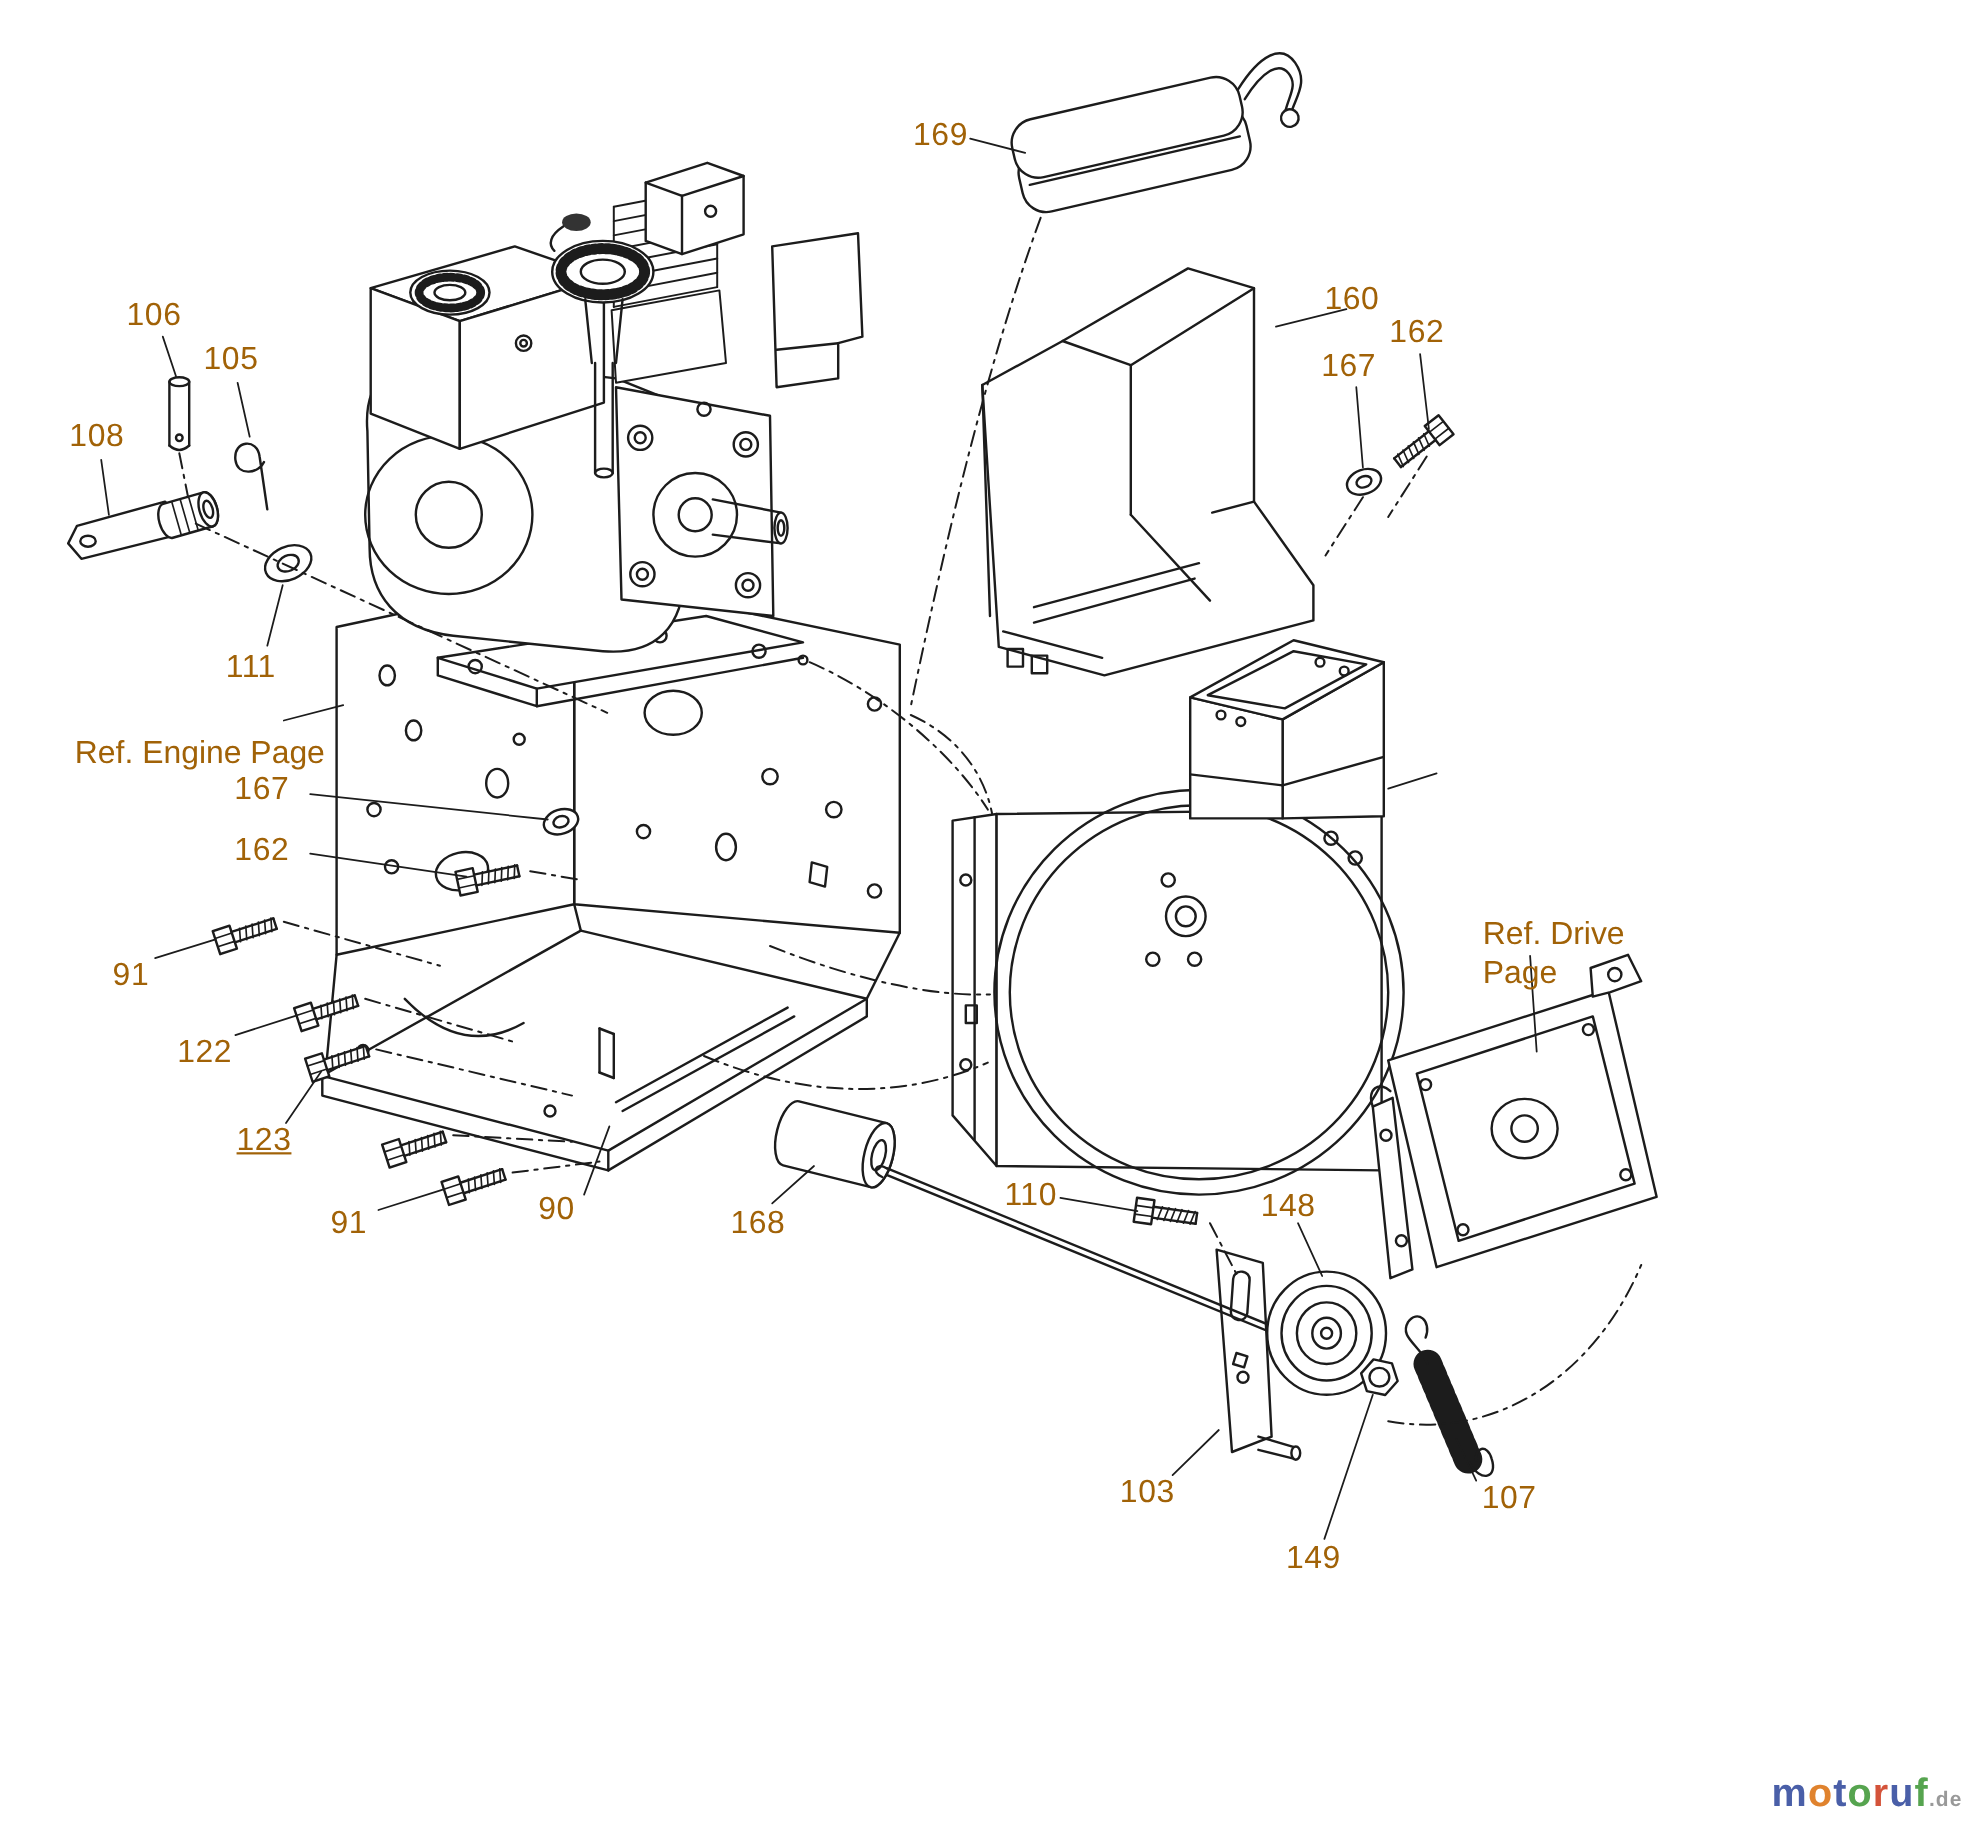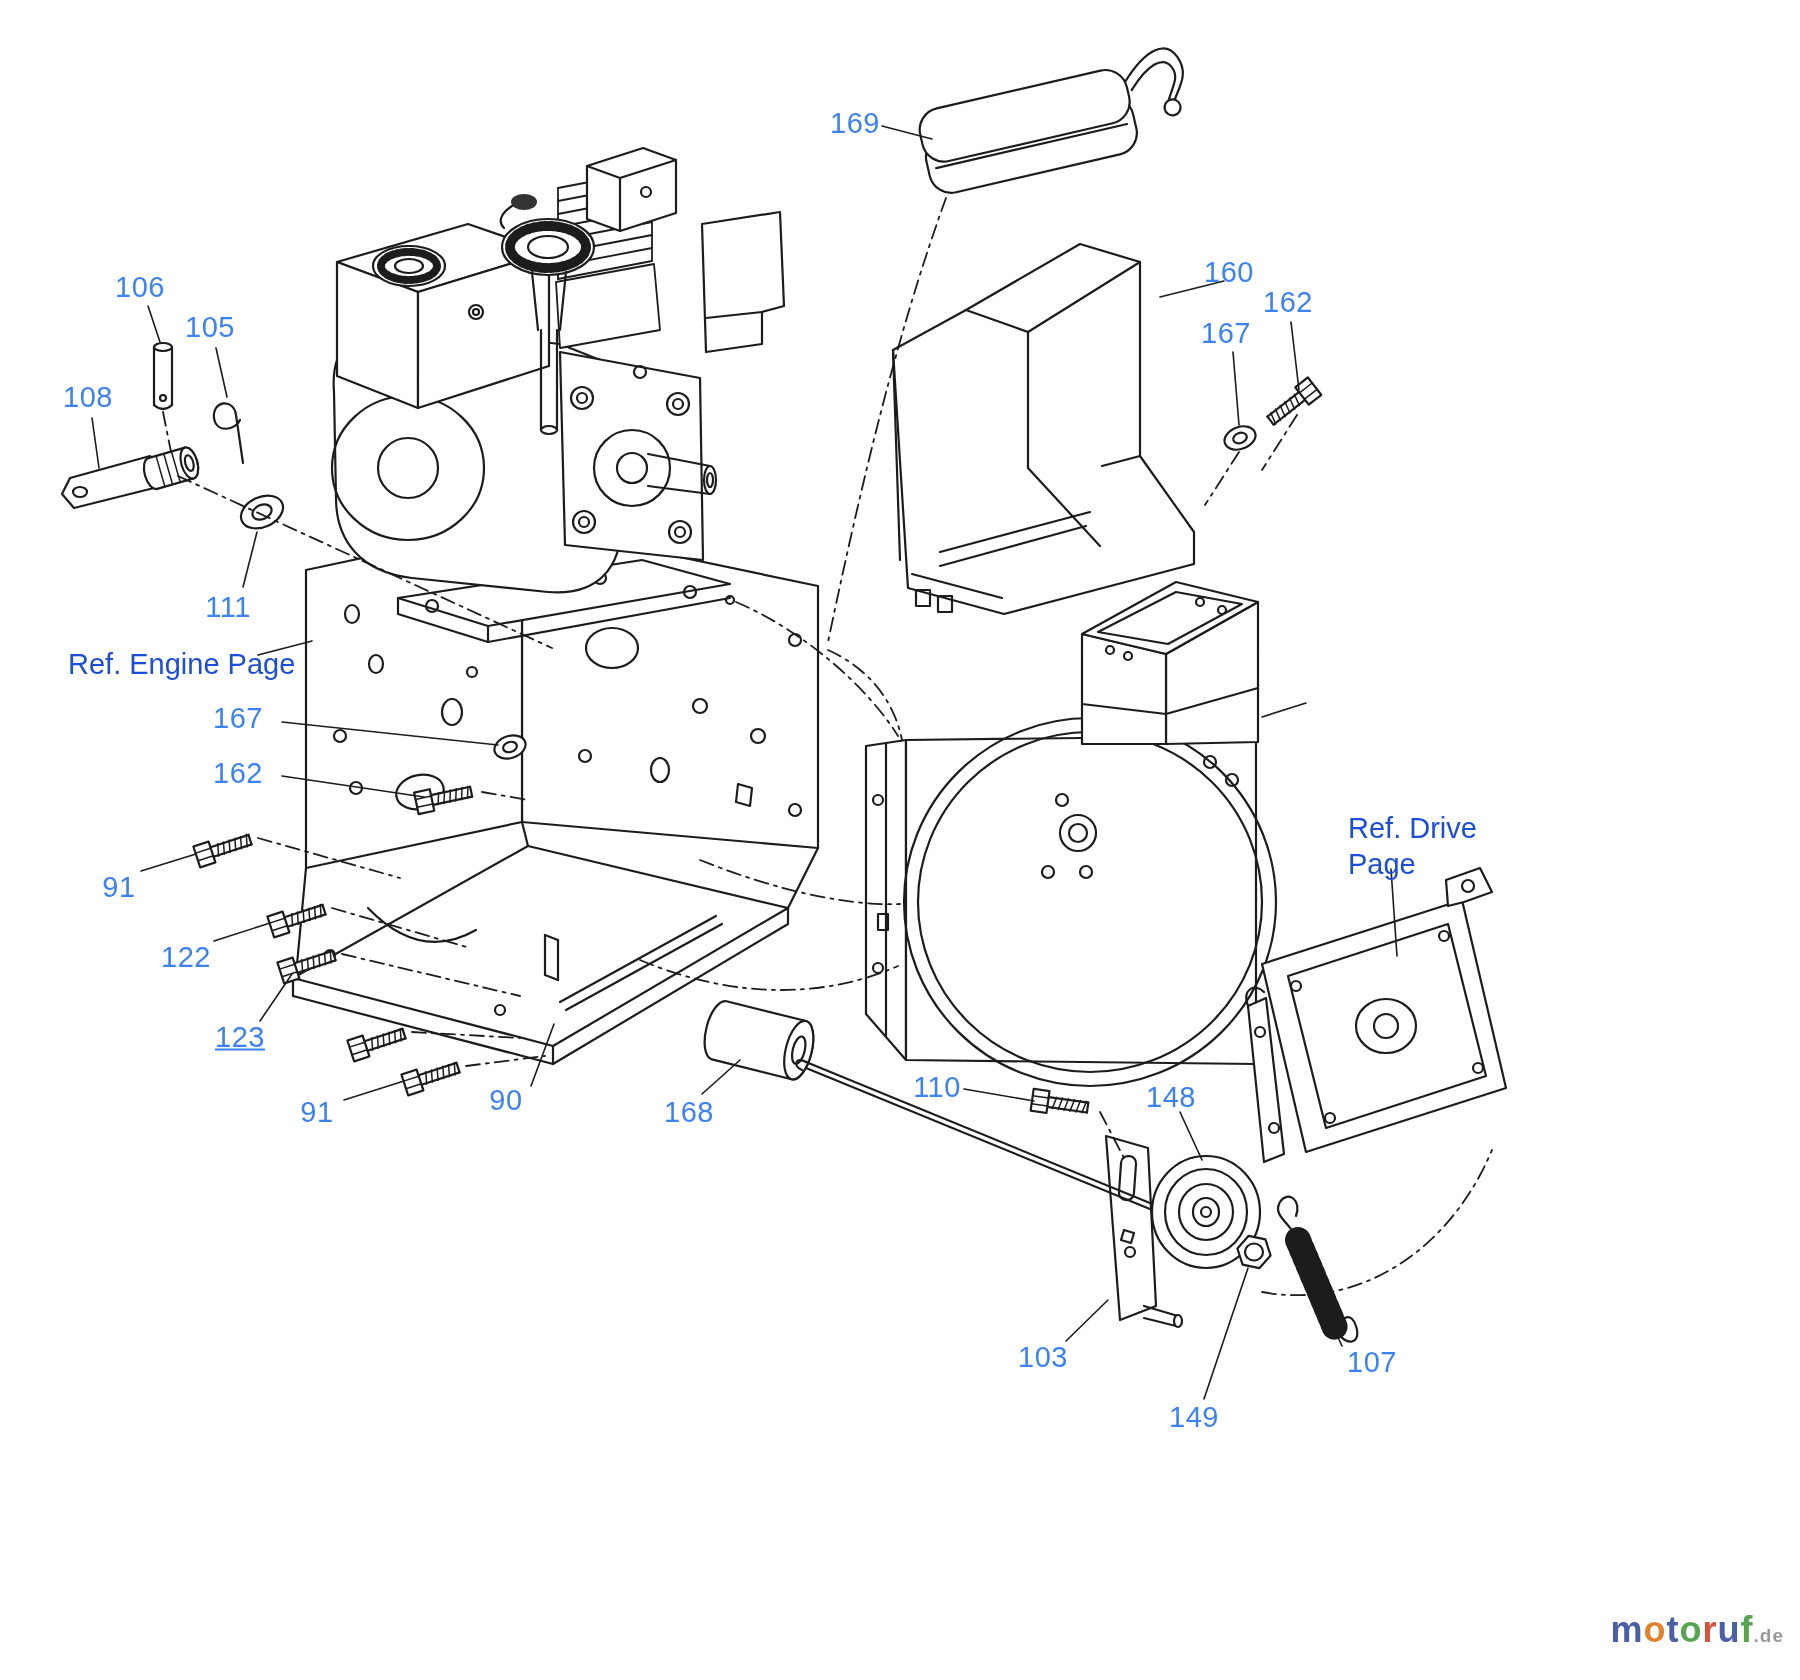--- a/index.html
+++ b/index.html
@@ -1,22 +1,22 @@
 <!DOCTYPE html>
 <html><head>
 <meta charset="utf-8">
 <style>
   html,body{margin:0;padding:0;background:#fff;}
   #stage{position:relative;width:1800px;height:1680px;background:#ffffff;
          font-family:"Liberation Sans",sans-serif;overflow:hidden;}
   #diagram-svg{position:absolute;left:0;top:0;}
   #callout-layer{position:absolute;left:0;top:0;width:100%;height:100%;pointer-events:none;}
-  .callout{position:absolute;transform:translate(-50%,-50%);font-size:29px;color:#3b82f6;
+  .callout{position:absolute;transform:translate(-50%,-50%);font-size:29px;color:#a16207;
            white-space:nowrap;letter-spacing:.5px;}
-  .ref-label{position:absolute;font-size:29px;color:#1d4ed8;white-space:pre-line;line-height:1.25;}
+  .ref-label{position:absolute;font-size:29px;color:#a16207;white-space:pre-line;line-height:1.25;margin-top:21px;}
   #watermark{position:absolute;right:16px;bottom:32px;font-weight:bold;font-size:36px;
              letter-spacing:1px;line-height:1;}
   #watermark .tld{font-size:19px;font-weight:bold;vertical-align:baseline;}
 </style>
 </head>
 <body>
 
 <div id="stage">
 
 <svg id="diagram-svg" width="1800" height="1680" viewBox="0 0 1800 1680">

